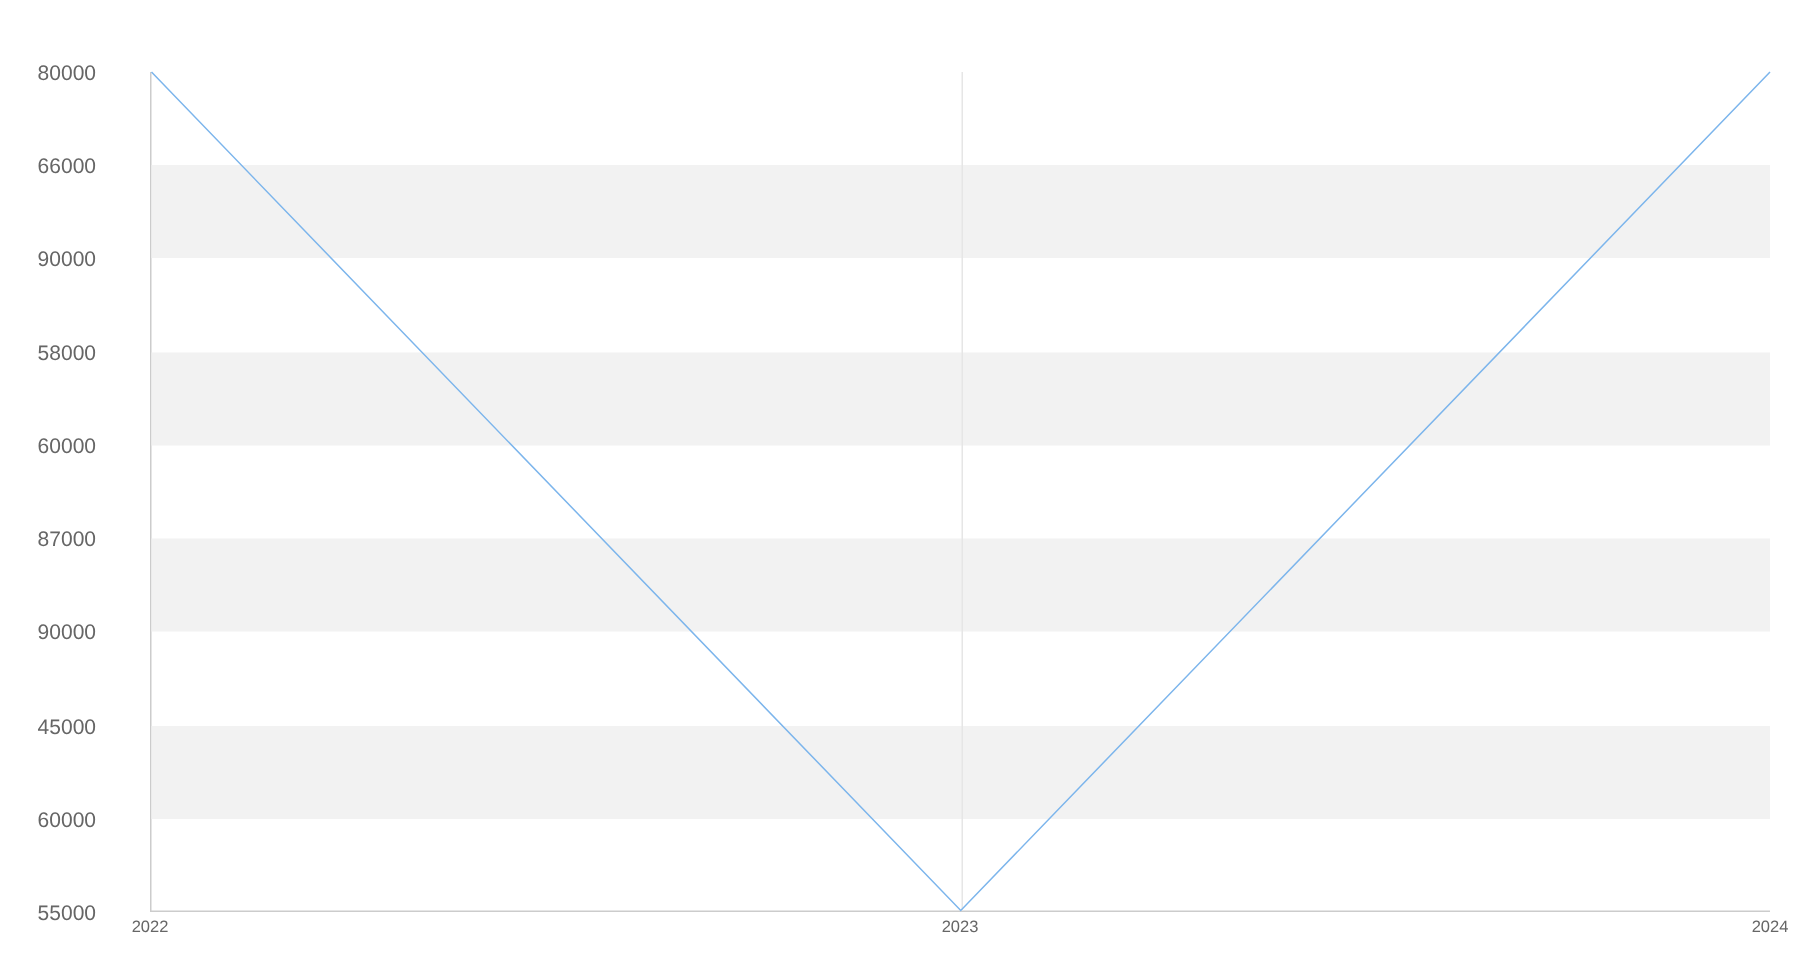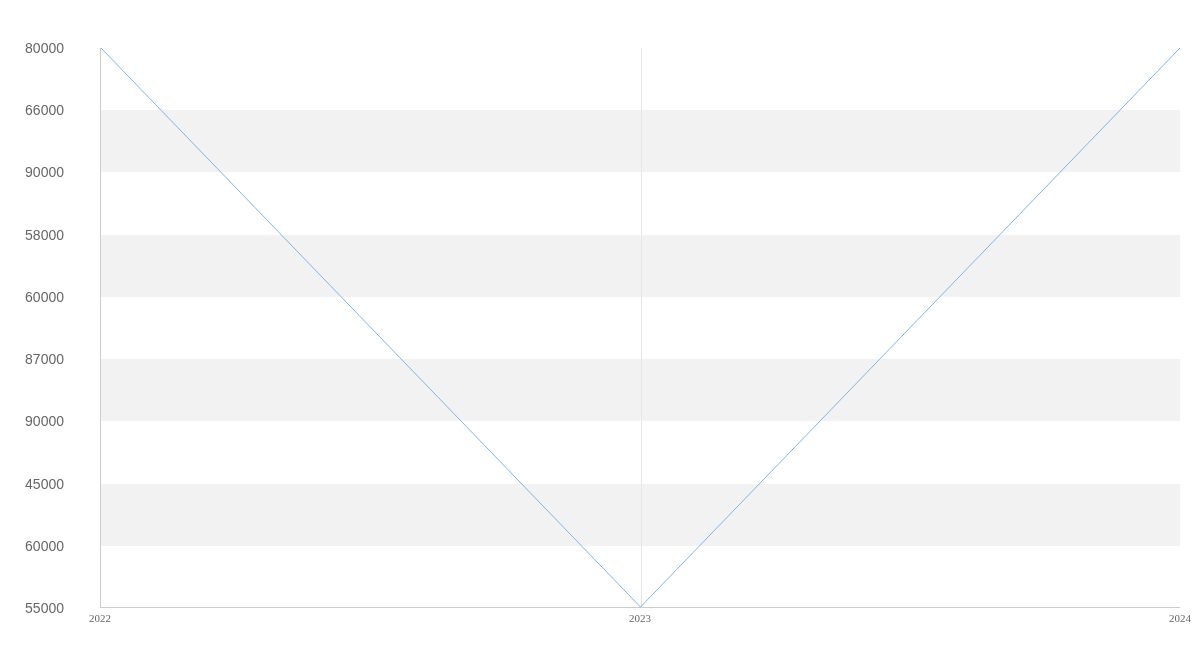--- a/index.html
+++ b/index.html
@@ -55,21 +55,20 @@
       text-align: right;
       transform: translateY(-50%);
       width: 60px;
     }
     .x-tick {
       position: absolute;
       top: 612px;
       font-size: 11px;
       color: #666666;
       transform: translateX(-50%);
-      font-family: Liberation Serif, serif;
     }
     svg.line-svg {
       position: absolute;
       left: 0;
       top: 0;
       width: 100%;
       height: 100%;
       overflow: visible;
     }
     .series-line {

